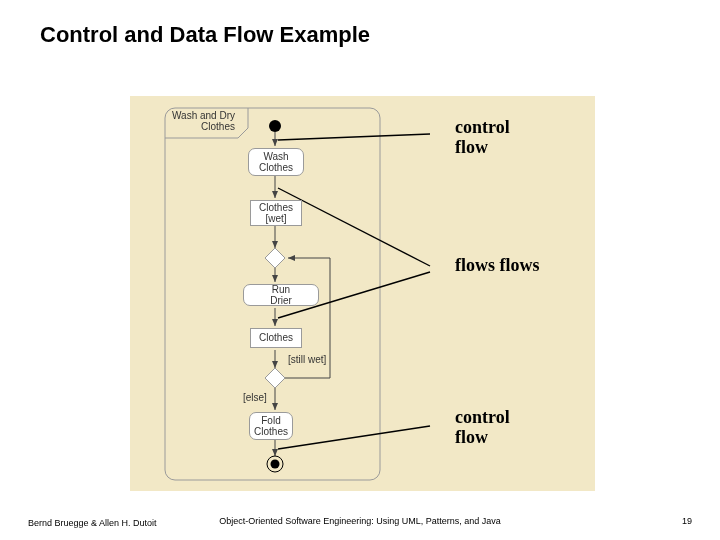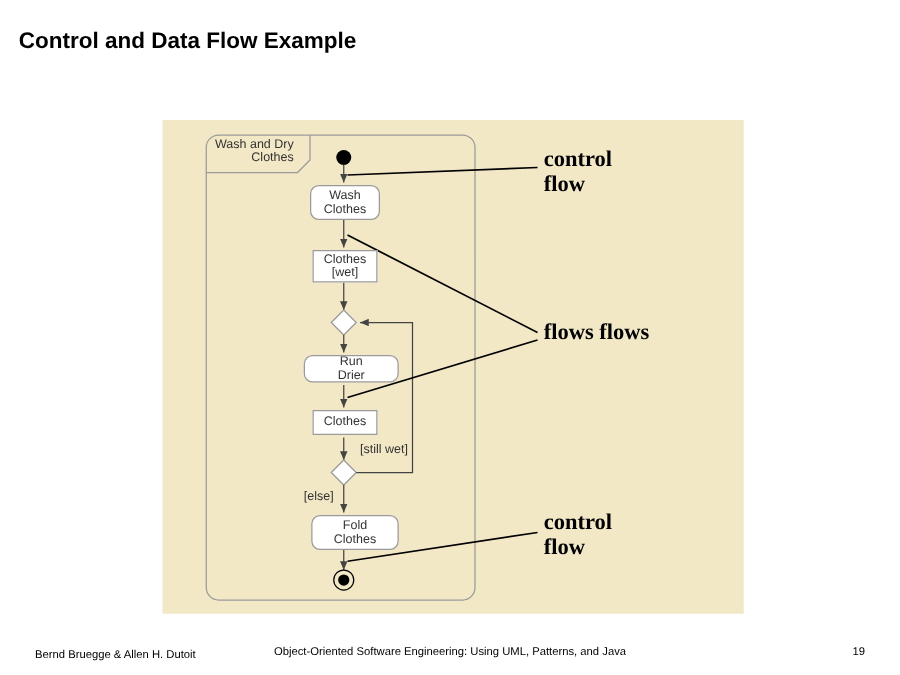--- a/index.html
+++ b/index.html
@@ -8,22 +8,22 @@
     width: 720px;
     height: 540px;
     background: #fff;
     font-family: Arial, Helvetica, sans-serif;
     position: relative;
     overflow: hidden;
   }
   .title {
     position: absolute;
     top: 22px;
-    left: 15px;
-    font-size: 18px;
+    left: 40px;
+    font-size: 22px;
     font-weight: bold;
     color: #000;
   }
   .canvas {
     position: absolute;
     top: 96px;
     left: 130px;
     width: 465px;
     height: 395px;
     background: #f2e8c6;
@@ -53,20 +53,21 @@
     font-size: 10px;
     color: #333;
   }
   .callout {
     position: absolute;
     font-family: Georgia, 'Times New Roman', serif;
     font-size: 18px;
     font-weight: bold;
     color: #000;
     line-height: 1.1;
+    margin-left: 20px;
   }
   .footer-left {
     position: absolute;
     bottom: 12px;
     left: 28px;
     font-size: 9px;
     color: #000;
     text-align: center;
   }
   .footer-center {
@@ -144,21 +145,21 @@
   <div class="box rounded" style="left:118px; top:52px; width:56px; height:28px; white-space:pre;">Wash
 Clothes</div>
 
   <div class="box" style="left:120px; top:104px; width:52px; height:26px; white-space:pre;">Clothes
 [wet]</div>
 
   <div class="box rounded" style="left:113px; top:188px; width:76px; height:22px;">Run Drier</div>
 
   <div class="box" style="left:120px; top:232px; width:52px; height:20px;">Clothes</div>
 
-  <div class="box rounded" style="left:119px; top:316px; width:70px; height:28px; white-space:pre;">Fold
+  <div class="box rounded" style="left:119px; top:316px; width:44px; height:28px; white-space:pre;">Fold
 Clothes</div>
 
   <div class="lbl" style="left:158px; top:258px;">[still wet]</div>
   <div class="lbl" style="left:113px; top:296px;">[else]</div>
 
   <div class="callout" style="left:305px; top:22px; white-space:pre;">control
 flow</div>
   <div class="callout" style="left:305px; top:160px;">flows flows</div>
   <div class="callout" style="left:305px; top:312px; white-space:pre;">control
 flow</div>

